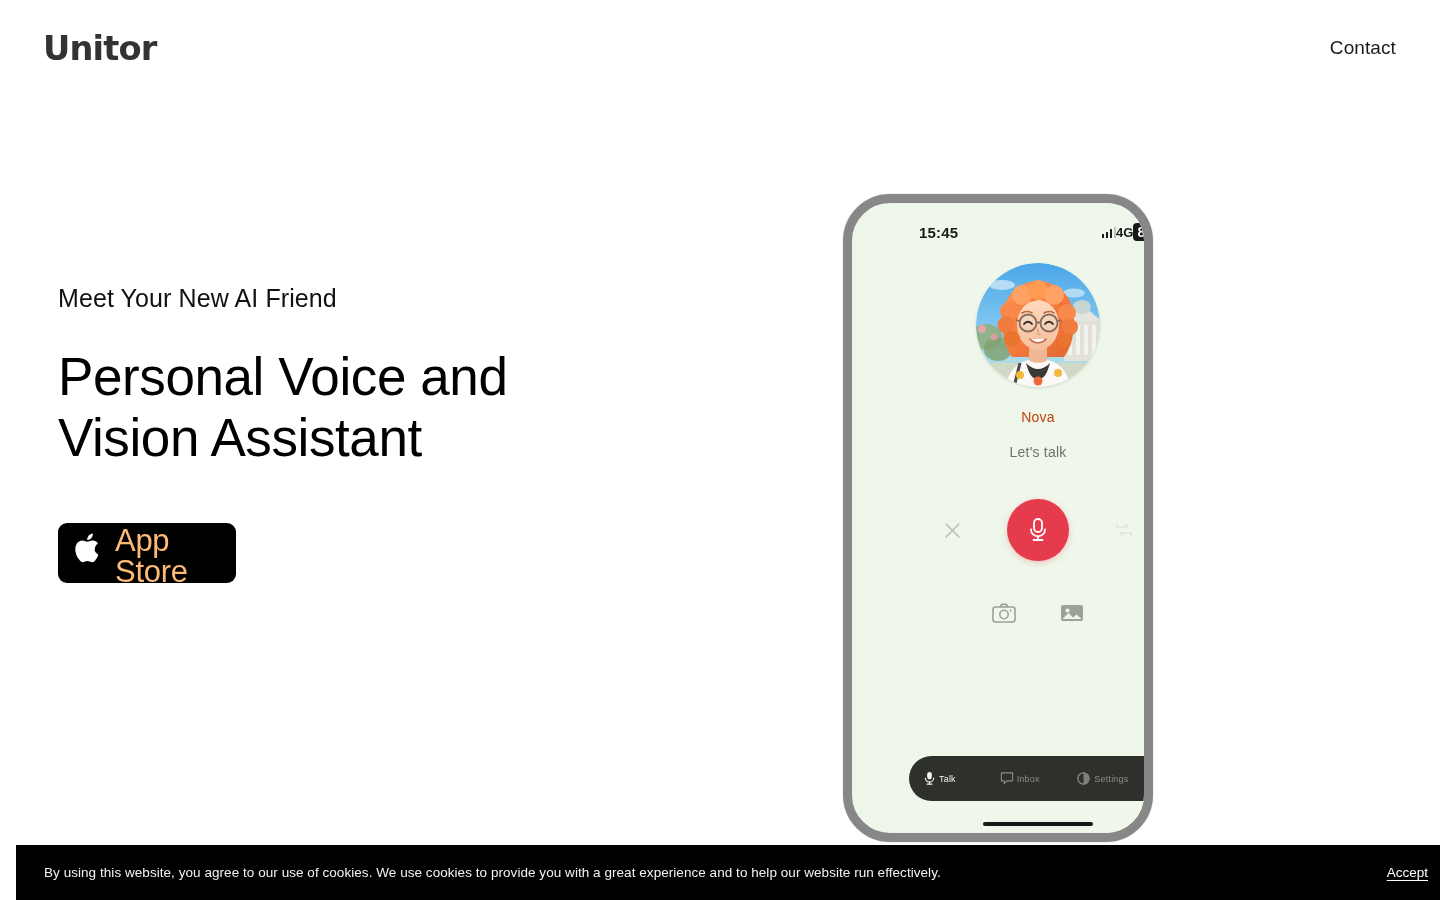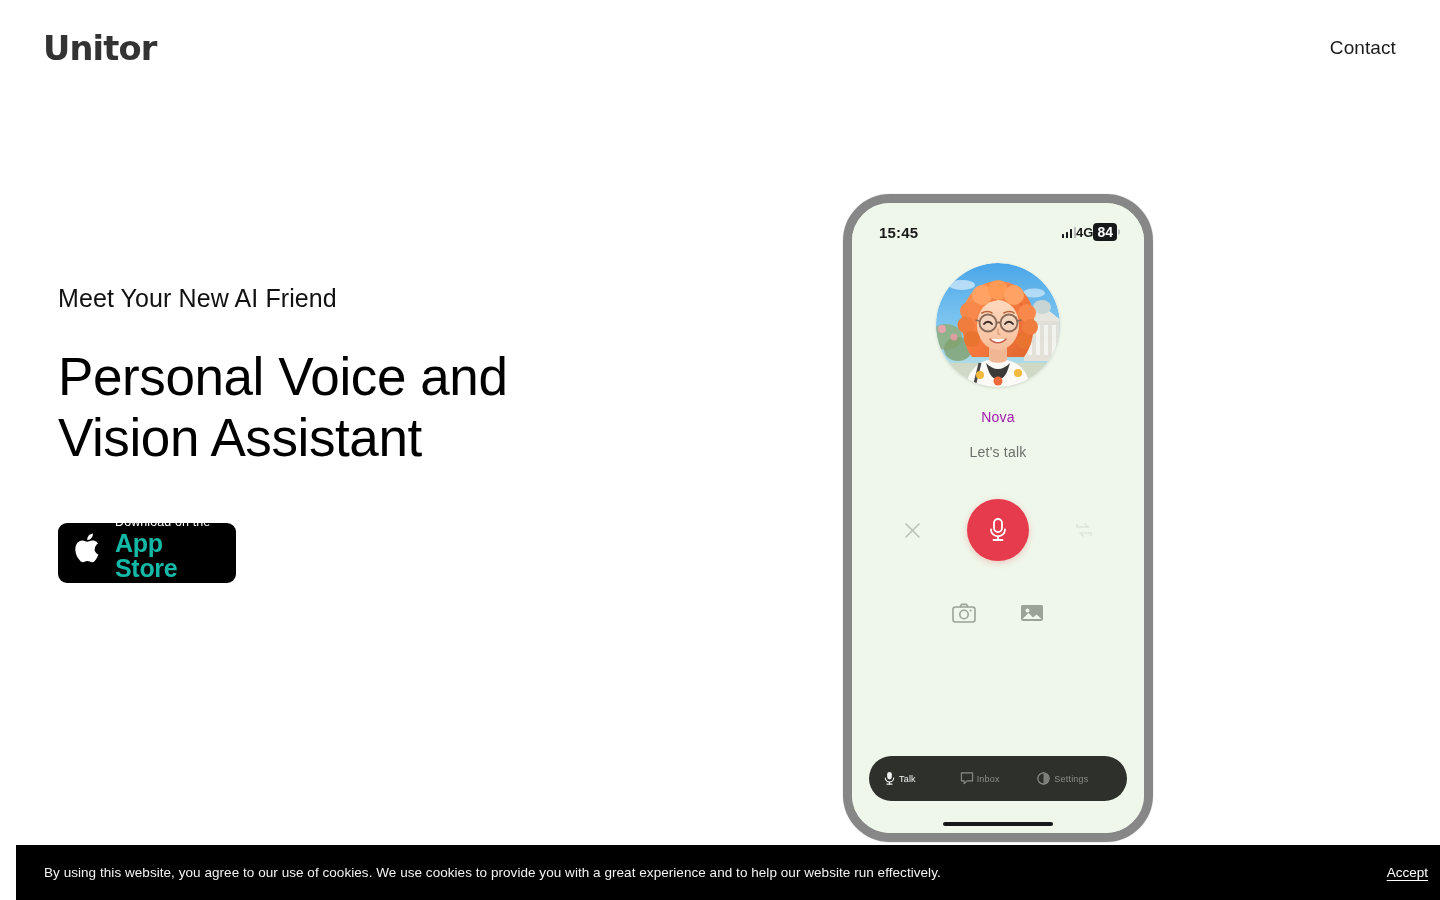--- a/index.html
+++ b/index.html
@@ -55,39 +55,39 @@
     width:178px; height:60px;
     text-decoration:none;
   }
   .apple-glyph{ width:30px; height:36px; flex:0 0 auto; }
   .badge-text{ display:flex; flex-direction:column; justify-content:center; line-height:1; }
   .badge-small{
     color:#ffffff; font-size:12.5px; letter-spacing:.1px;
     font-family:"Liberation Sans", sans-serif; margin-bottom:2px;
   }
   .badge-big{
-    color:#14b8a6; font-size:25px; letter-spacing:-0.3px;
-    font-family:"Liberation Sans", sans-serif; line-height:1;font-weight:bold;
+    color:#fdba74; font-size:31px; letter-spacing:-0.3px;
+    font-family:"Liberation Sans", sans-serif; line-height:1;
   }
 
   
   .phone{
     position:absolute; left:843px; top:194px;
     width:310px; height:648px;
     border:9px solid #878787;
     border-radius:47px;
     background:#eef6e9;
     overflow:hidden;
     box-shadow:0 0 0 1px rgba(0,0,0,.05);
   }
   .phone-screen{
     position:relative; width:100%; height:100%;
     background:#eff7ea;
     border-radius:6px;
-    display:flex; flex-direction:column;
+    display:flex; flex-direction:column;margin-left:40px;
   }
   .statusbar{
     height:48px; display:flex; align-items:center; justify-content:space-between;
     padding:10px 27px 0 27px;
   }
   .status-time{ font-size:15px; font-weight:700; color:#1a1a1a; letter-spacing:.2px; }
   .status-right{ display:flex; align-items:center; }
   .signal-bars{ display:flex; align-items:flex-end; gap:1.5px; height:11px; }
   .signal-bars i{ display:block; width:2.5px; background:#1a1a1a; border-radius:.5px; }
   .signal-bars i:nth-child(1){ height:4px; }
@@ -109,21 +109,21 @@
   .avatar-wrap{
     margin-top:12px; display:flex; justify-content:center;
   }
   .avatar{
     width:124px; height:124px; border-radius:50%;
     overflow:hidden; position:relative;
     box-shadow:0 1px 3px rgba(0,0,0,.12);
   }
   .assistant-name{
     margin-top:22px; text-align:center;
-    font-size:14px; color:#a21caf; letter-spacing:.2px;
+    font-size:14px; color:#c2410c; letter-spacing:.2px;
   }
   .assistant-status{
     margin-top:19px; text-align:center;
     font-size:14px; color:#6d6f6d; letter-spacing:.2px;
   }
 
   .controls{
     margin-top:39px; display:flex; align-items:center; justify-content:center;
     gap:42px;
   }

